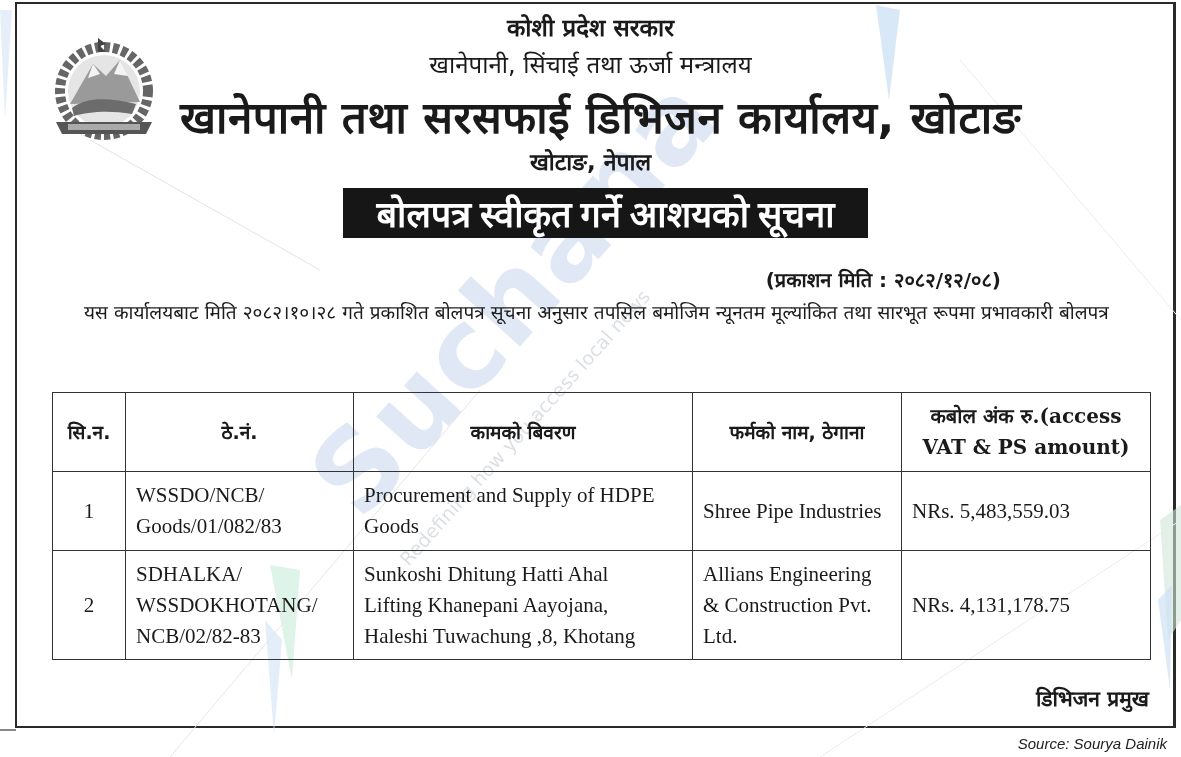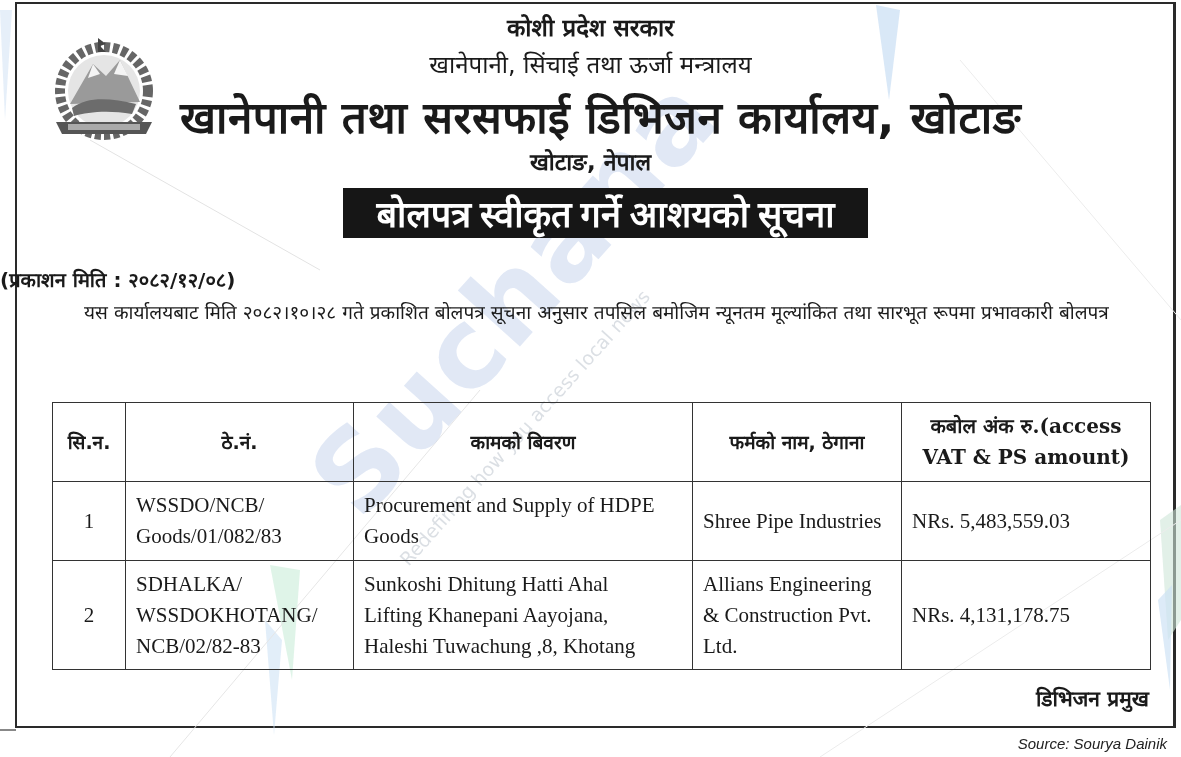--- a/index.html
+++ b/index.html
@@ -31,30 +31,30 @@
   .hdr-province { top: 10px; font-size: 24px; font-weight: bold; }
   .hdr-ministry { top: 47px; font-size: 24px; font-weight: normal; }
   .hdr-office { top: 86px; left: 180px; width: auto; font-size: 44px; font-weight: bold; letter-spacing: 0.5px; text-align: right; }
   .hdr-address { top: 145px; font-size: 23px; font-weight: bold; }
   .banner {
     position: absolute; left: 343px; top: 188px; width: 525px; height: 50px;
     background: #161616; color: #fff; display: flex; align-items: center; justify-content: center;
     font-family: Liberation Serif, serif; font-size: 36px; font-weight: bold;
   }
   .pubdate {
-    position: absolute; left: 0; width: 1001px; top: 266px; text-align: left;
+    position: absolute; left: 0; width: 1001px; top: 266px; text-align: right;
     font-family: "DejaVu Sans", sans-serif; font-size: 20px; font-weight: bold;
   }
   .para {
     position: absolute; left: 52px; top: 297px; width: 1100px;
     font-family: "DejaVu Sans", sans-serif; font-size: 19px; line-height: 31px;
   }
   .para div { white-space: nowrap; margin-left: 32px; }
   table.notice {
-    position: absolute; left: 52px; top: 402px; border-collapse: collapse;
+    position: absolute; left: 52px; top: 392px; border-collapse: collapse;
     width: 1098px; table-layout: fixed;
   }
   table.notice th, table.notice td {
     border: 1.5px solid #333; padding: 0 10px; vertical-align: middle;
   }
   table.notice th {
     height: 78px; font-family: "DejaVu Sans", sans-serif; font-size: 19px; font-weight: bold; text-align: center;
   }
   table.notice th.amt { font-family: "DejaVu Serif", serif; font-size: 20px; line-height: 31px; }
   table.notice td {

